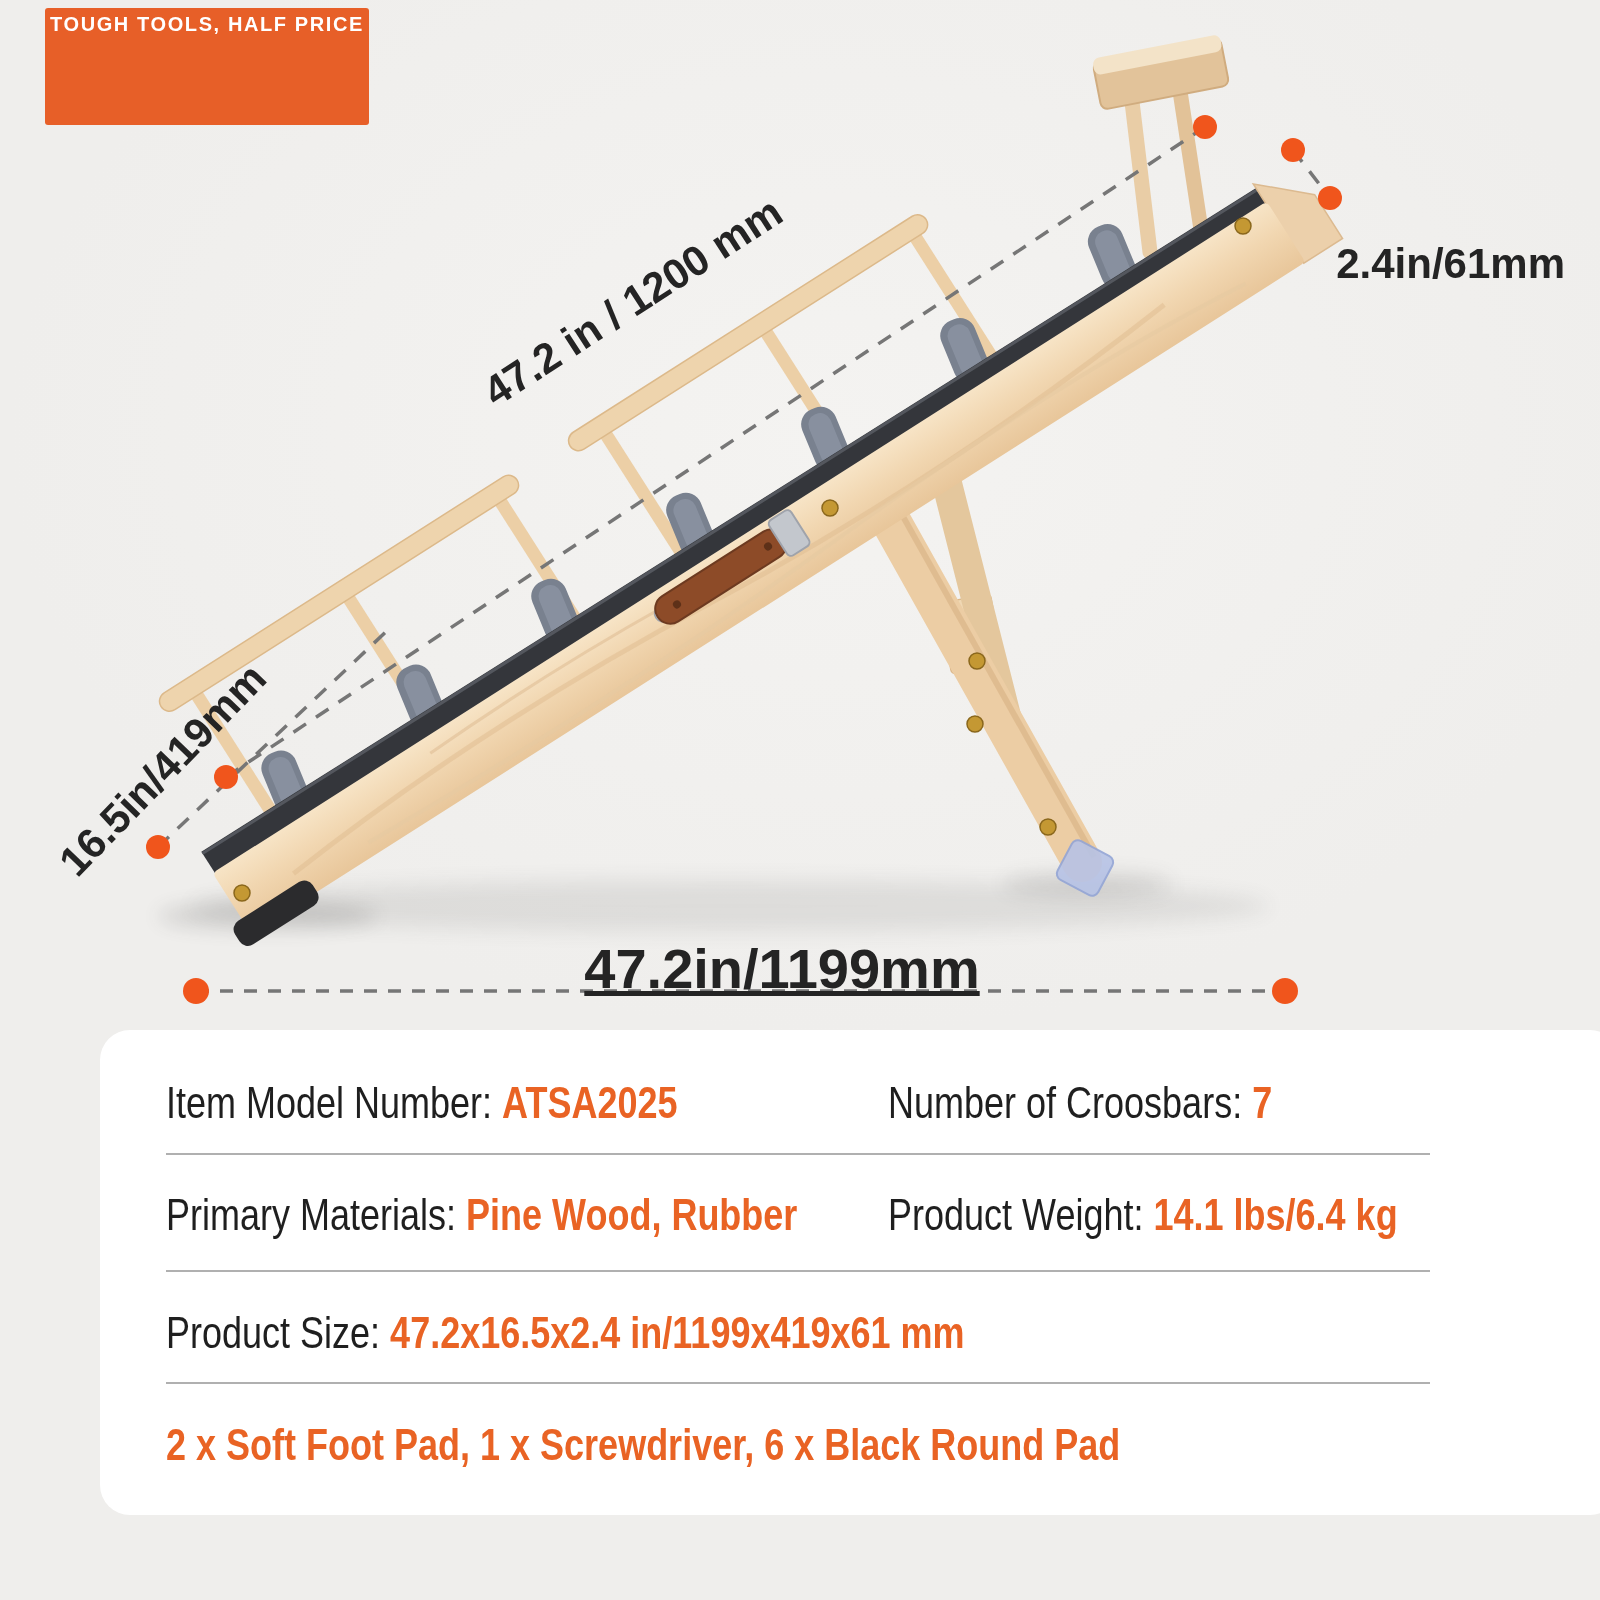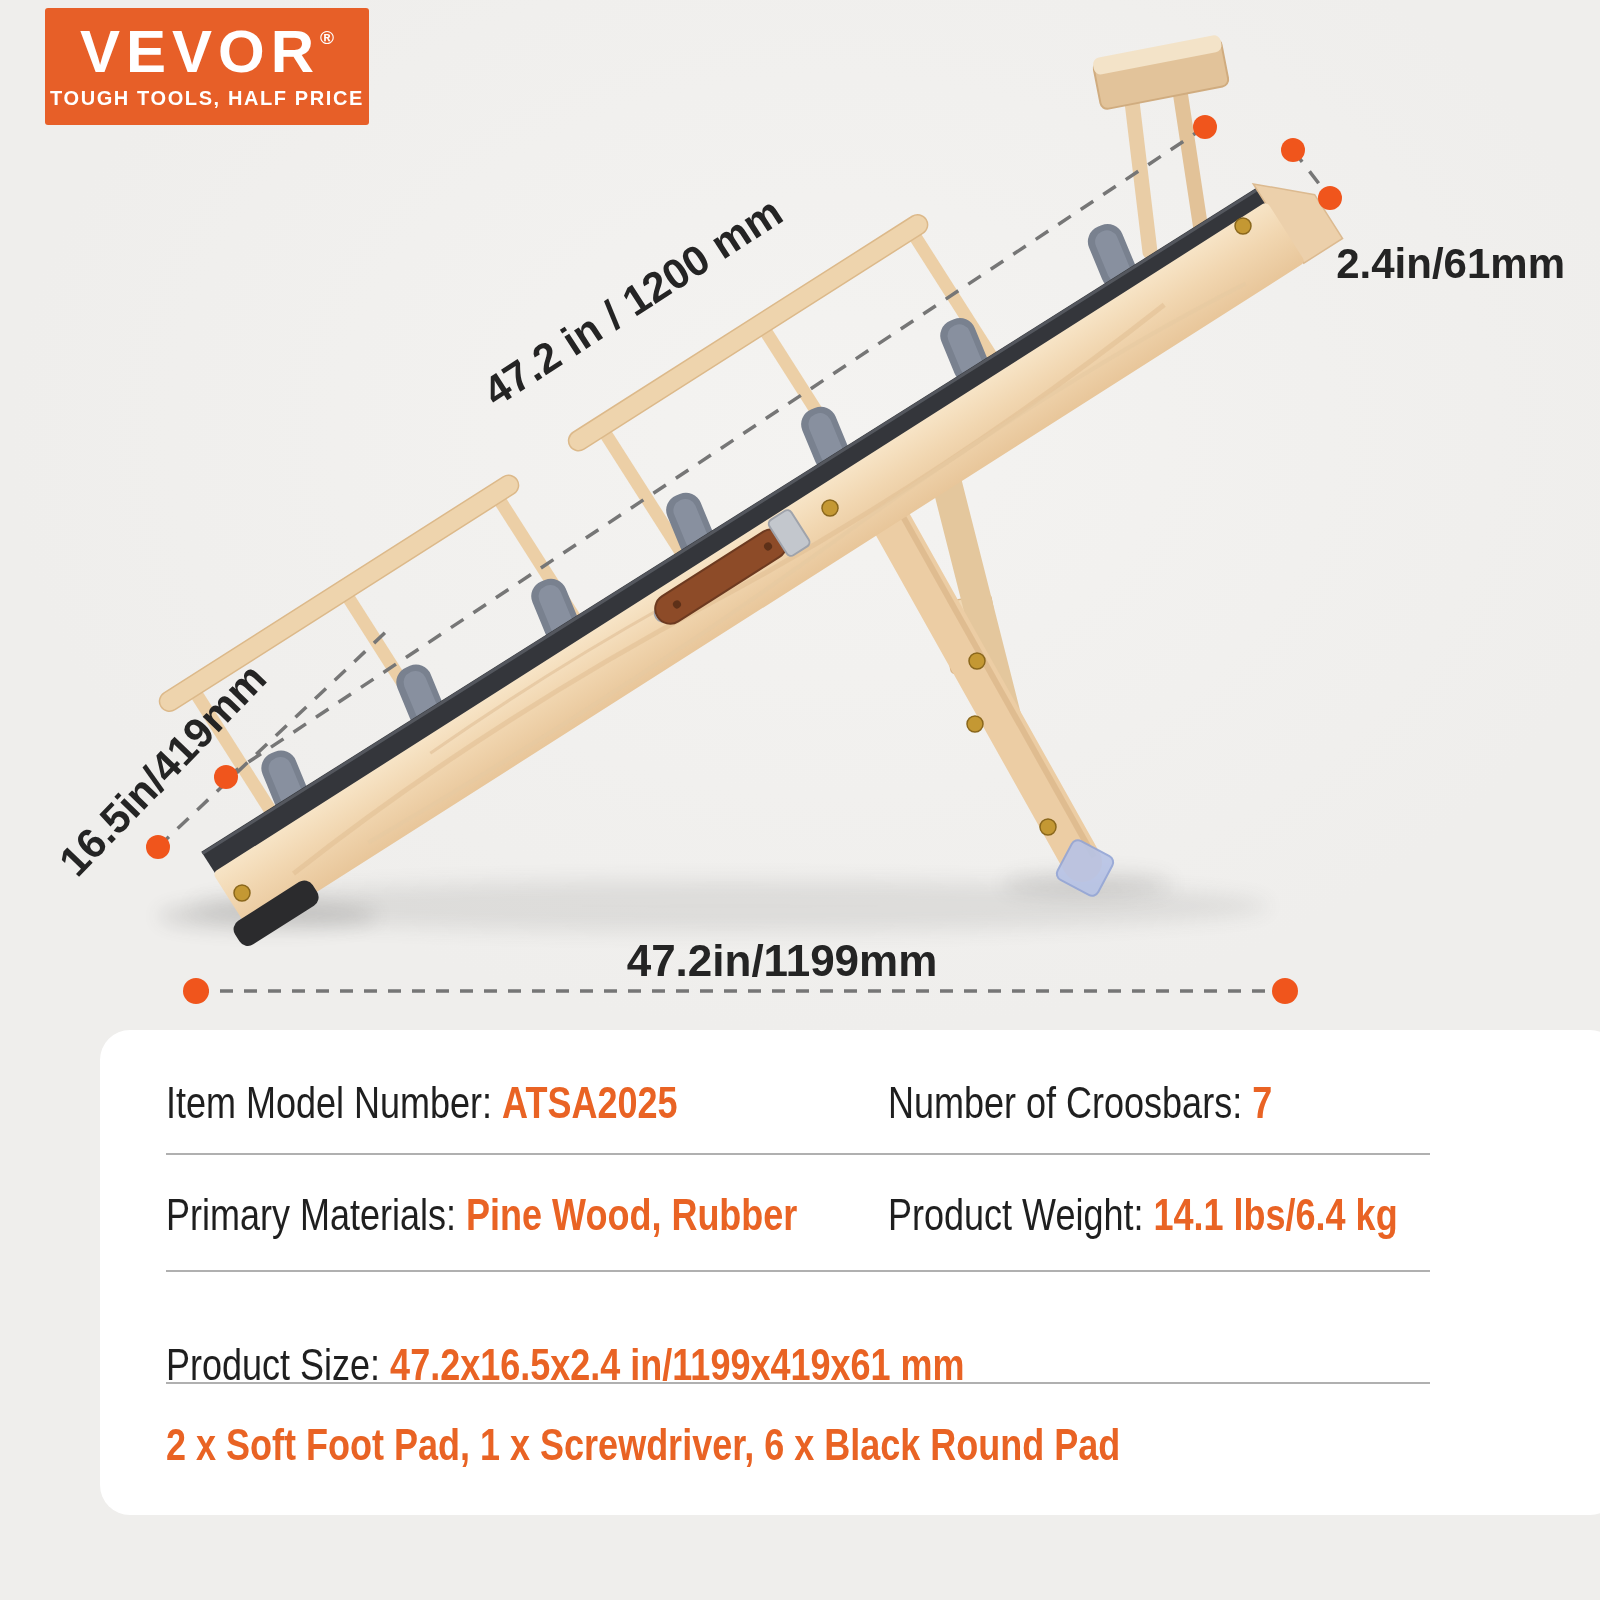--- a/index.html
+++ b/index.html
@@ -11,30 +11,30 @@
   .logo{position:absolute;left:45px;top:8px;width:324px;height:117px;background:var(--logo-bg,#e75f28);
         border-radius:3px;color:#fff;text-align:center;}
   .logo .name{font-weight:bold;font-size:60px;letter-spacing:6px;line-height:1;margin-top:14px;}
   .logo .name sup{font-size:19px;font-weight:bold;vertical-align:28px;letter-spacing:0;}
   .logo .tagline{font-weight:bold;font-size:20px;letter-spacing:1.6px;margin-top:5px;}
   
   .dim-label{position:absolute;font-weight:bold;color:#242424;white-space:nowrap;text-align:center;}
   .dim-length{left:443px;top:278px;width:380px;font-size:42px;transform:rotate(-33deg);}
   .dim-width{left:13px;top:746px;width:300px;font-size:42px;transform:rotate(-46deg);}
   .dim-height{left:1305px;top:240px;width:260px;font-size:42px;text-align:right;}
-  .dim-base{left:532px;top:936px;width:500px;font-size:44px;}
+  .dim-base{left:532px;top:936px;width:500px;font-size:56px;text-decoration:underline;}
   
   .card{position:absolute;left:100px;top:1030px;width:1520px;height:485px;background:var(--card-bg,#fff);
         border-radius:30px;}
   .spec-row{position:absolute;left:66px;right:40px;height:54px;font-size:45px;color:#1f1f1f;}
   .pair{display:inline-block;transform:scaleX(.8);transform-origin:0 50%;white-space:nowrap;}
   .pair2{position:absolute;left:722px;top:0;}
   .spec-row .lbl{color:#1f1f1f;}
   .spec-row .val{color:var(--accent,#e96324);font-weight:bold;}
-  .row1{top:47px;} .row2{top:159px;} .row3{top:277px;margin-top:32px;}
+  .row1{top:47px;} .row2{top:159px;} .row3{top:277px;}
   .row4{top:389px;font-weight:bold;color:var(--accent,#e96324);}
   .divider{position:absolute;left:66px;width:1264px;height:0;border-top:2px solid #b0b0b0;}
   .d1{top:123px;} .d2{top:240px;} .d3{top:352px;}
 </style>
 </head>
 <body style="background: rgb(239, 238, 236);">
 
 <div class="page">
 
   <div class="stage">
@@ -166,21 +166,20 @@
         <circle cx="1205" cy="127" r="12"></circle>
         <circle cx="1293" cy="150" r="12"></circle>
         <circle cx="1330" cy="198" r="12"></circle>
         <circle cx="196" cy="991" r="13"></circle>
         <circle cx="1285" cy="991" r="13"></circle>
       </g>
     </svg>
 
     
     <div class="logo">
-      <div class="name"><span>VEVOR</span><sup>®</sup></div>
       <div class="tagline">TOUGH TOOLS, HALF PRICE</div>
     </div>
 
     
     <div class="dim-label dim-length">47.2 in / 1200 mm</div>
     <div class="dim-label dim-width">16.5in/419mm</div>
     <div class="dim-label dim-height">2.4in/61mm</div>
     <div class="dim-label dim-base">47.2in/1199mm</div>
   </div>
 

